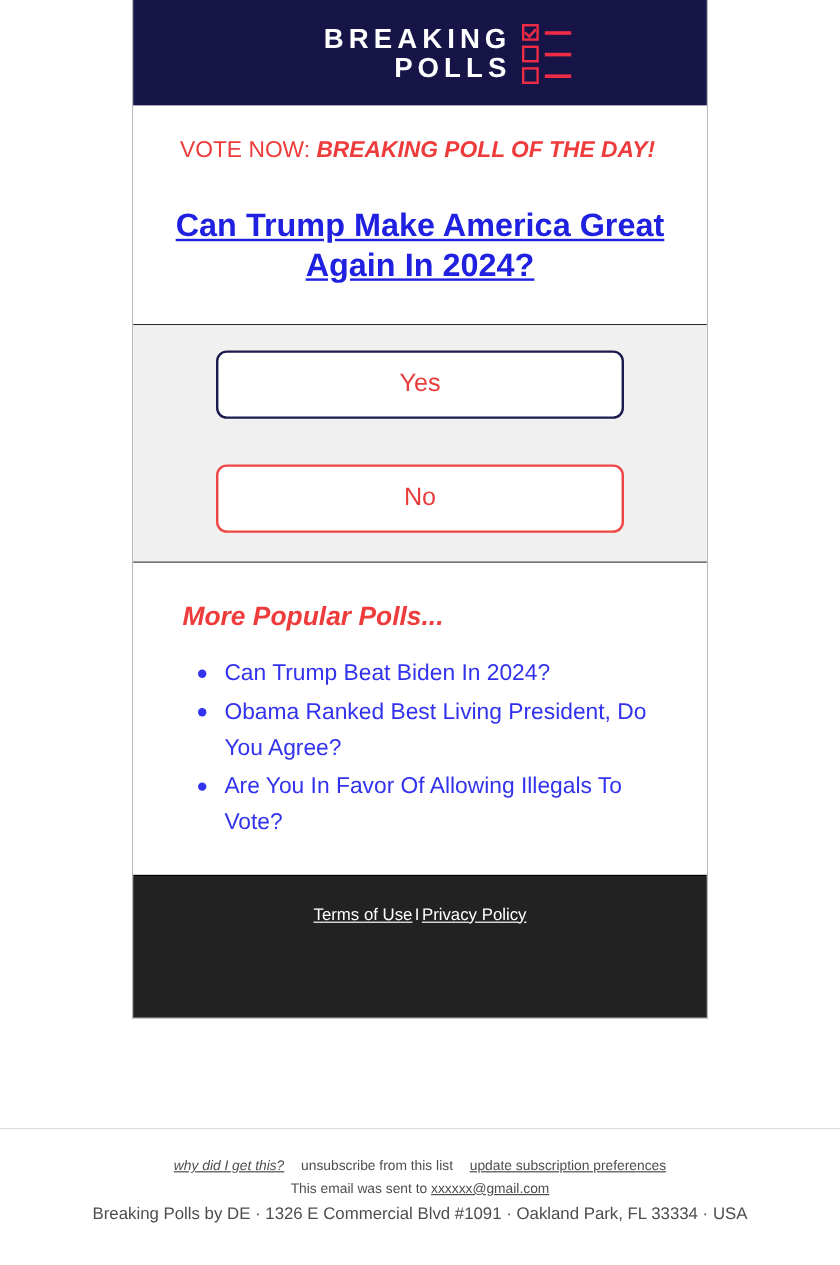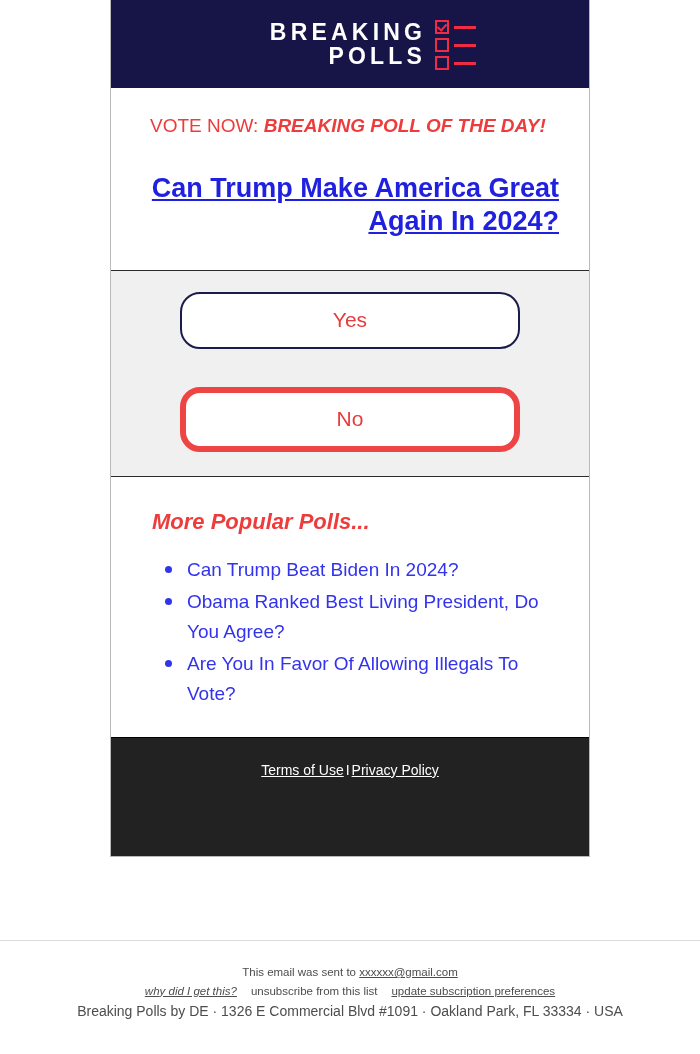--- a/index.html
+++ b/index.html
@@ -107,55 +107,55 @@
   .kicker .kicker-lead {
     font-weight: normal;
     font-style: normal;
   }
   .kicker .kicker-em {
     font-weight: bold;
     font-style: italic;
   }
   .poll-question {
     margin: 34px 0 6px 0;
-    text-align: right;
+    text-align: center;
     font-size: 27px;
     font-weight: bold;
     line-height: 1.22;
     color: #2020e0;
     text-decoration: underline;
     display: block;
   }
 
   
   .vote-area {
     background: #f0f0f0;
     border-bottom: 1px solid #2b2b2b;
     padding: 21px 0 24px 0;
   }
   .vote-btn {
     display: block;
     width: 340px;
     margin: 0 auto;
     box-sizing: border-box;
     background: #ffffff;
-    border-radius: 20px;
+    border-radius: 9px;
     text-align: center;
     font-size: 21px;
     color: #e83b3b;
     padding: 14px 0 15px 0;
     font-family: "Liberation Sans", sans-serif;
     cursor: pointer;
   }
   .vote-btn.yes {
     border: 2px solid #1b1b4d;
     margin-bottom: 38px;
   }
   .vote-btn.no {
-    border: 6px solid #ef4444;
+    border: 2px solid #ef4444;
   }
 
   
   .more-polls {
     background: #ffffff;
     padding: 32px 30px 26px 30px;
     border-bottom: 1px solid #000000;
   }
   .more-polls-title {
     font-size: 22px;
@@ -316,19 +316,19 @@
   <div class="card-footer">
     <div class="footer-links">
       <a>Terms of Use</a><span class="footer-sep">I</span><a>Privacy Policy</a>
     </div>
   </div>
 
 </div>
 
 <div class="outer-footer">
   <div class="of-line">
+    <a class="italic-link">why did I get this?</a><span class="of-gap"></span><a class="no-underline">unsubscribe from this list</a><span class="of-gap"></span><a>update subscription preferences</a>
+  </div>
+  <div class="of-line">
     <span>This email was sent to </span><a>xxxxxx@gmail.com</a>
-  </div>
-  <div class="of-line">
-    <a class="italic-link">why did I get this?</a><span class="of-gap"></span><a class="no-underline">unsubscribe from this list</a><span class="of-gap"></span><a>update subscription preferences</a>
   </div>
   <div class="of-address">Breaking Polls by DE · 1326 E Commercial Blvd #1091 · Oakland Park, FL 33334 · USA</div>
 </div>
 
 </body></html>

